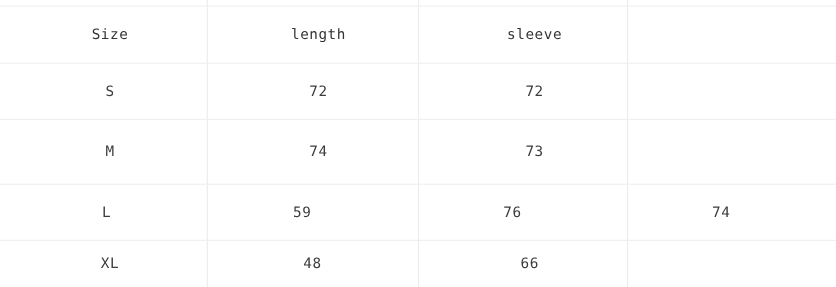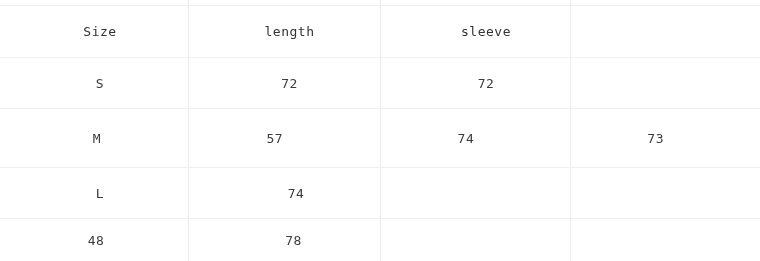--- a/index.html
+++ b/index.html
@@ -104,29 +104,31 @@
     </div>
 
     <div class="row body" style="top:58px; height:50px;">
       <div class="cell c0">S</div>
       <div class="cell c2">72</div>
       <div class="cell c3">72</div>
     </div>
 
     <div class="row body" style="top:109px; height:58px;">
       <div class="cell c0">M</div>
-      <div class="cell c1">57</div>
       <div class="cell c2">74</div>
       <div class="cell c3">73</div>
     </div>
 
     <div class="row body" style="top:168px; height:50px;">
       <div class="cell c0">L</div>
+      <div class="cell c1">59</div>
+      <div class="cell c2">76</div>
       <div class="cell c3">74</div>
     </div>
 
     <div class="row body" style="top:219px; height:42px;">
+      <div class="cell c0">XL</div>
       <div class="cell c1">48</div>
-      <div class="cell c2">78</div>
+      <div class="cell c2">66</div>
     </div>
 
   </div>
 </div>
 
 </body></html>

